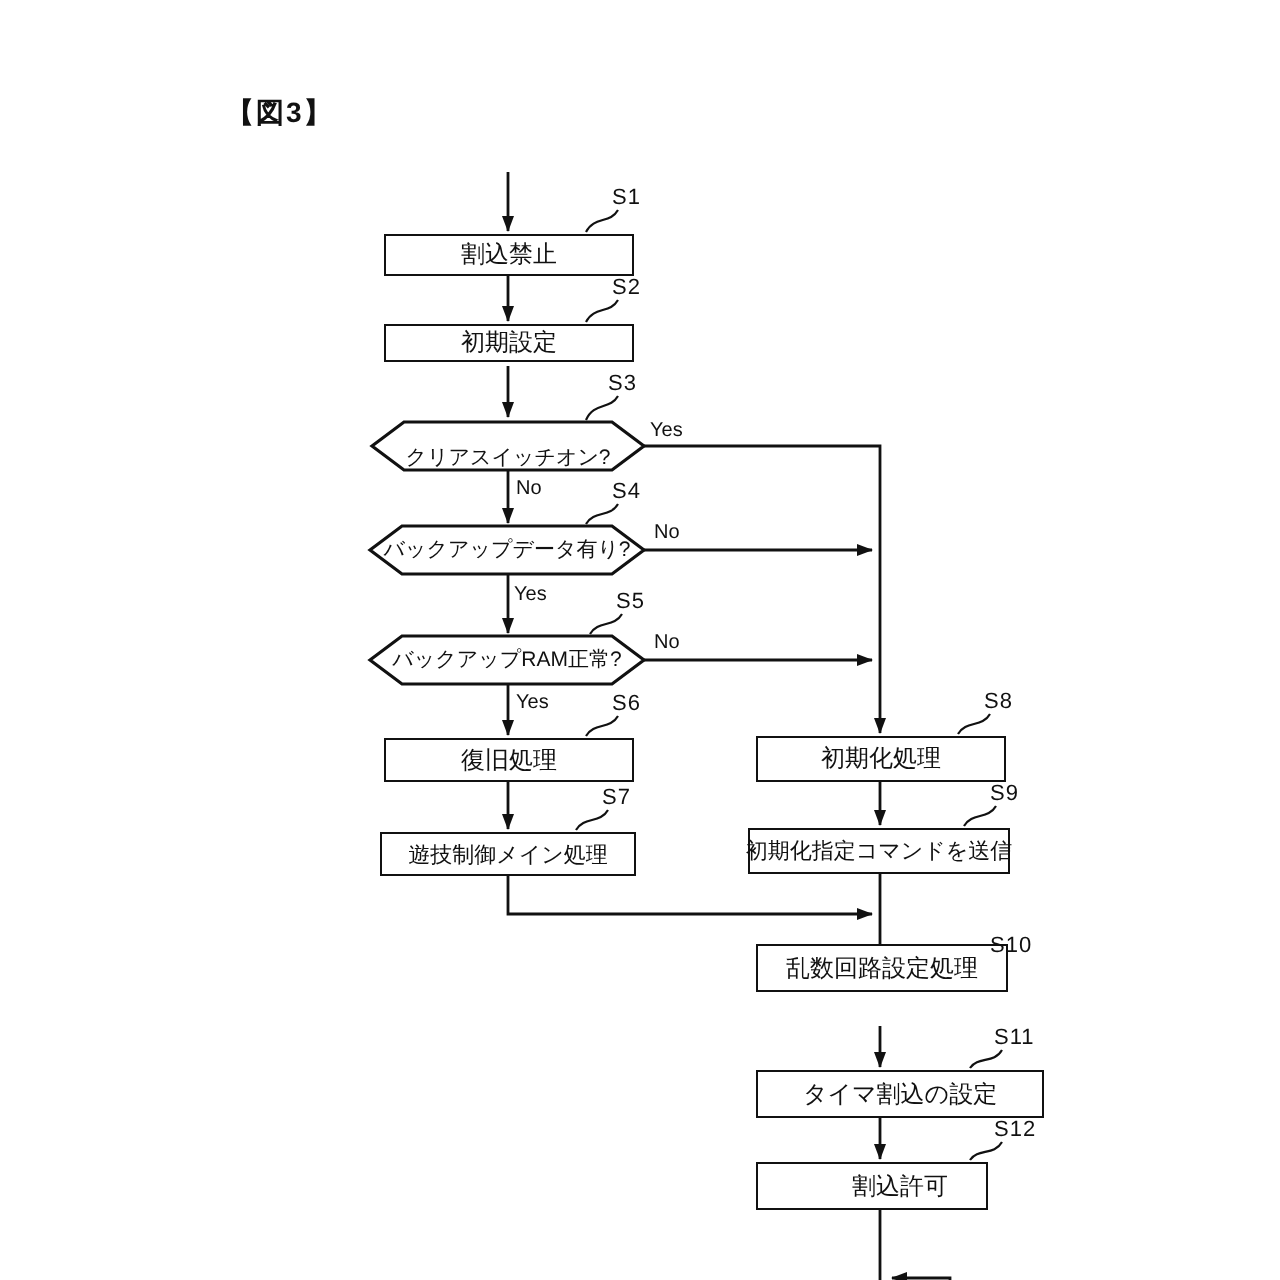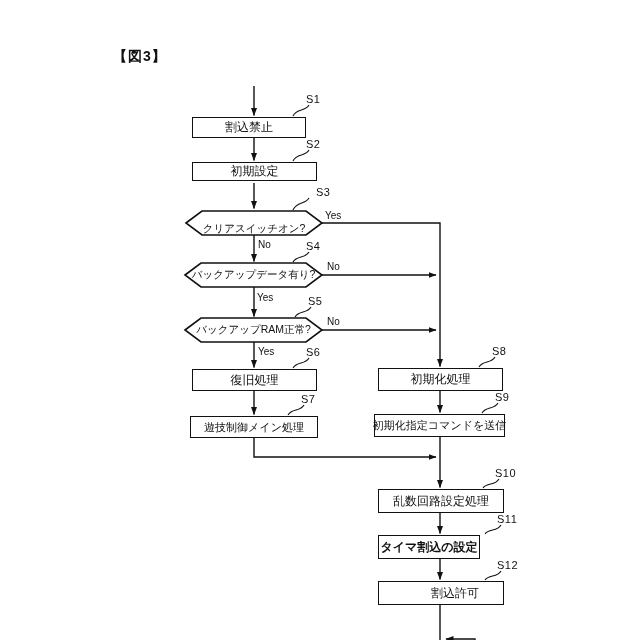--- a/index.html
+++ b/index.html
@@ -79,47 +79,47 @@
       <path d="M498,363 C494,370 486,366 482,373"></path>
       <path d="M499,439 C495,446 487,442 483,448"></path>
       <path d="M501,485 C497,492 489,488 485,494"></path>
       <path d="M501,531 C497,538 489,534 485,540"></path>
     </g>
   </svg>
 
   <div class="fig-title">【図3】</div>
 
 
-  <div class="node rect-node" style="left:192px;top:77px;width:114px;height:21px;">割込禁止</div>
+  <div class="node rect-node" style="left:192px;top:77px;width:125px;height:21px;">割込禁止</div>
 
   <div class="node rect-node" style="left:192px;top:122px;width:125px;height:19px;">初期設定</div>
 
   <div class="node hex-text decision-font" style="left:186px;top:171px;width:136px;height:36px;">クリアスイッチオン?</div>
 
   <div class="node hex-text decision-font" style="left:185px;top:223px;width:137px;height:24px;">バックアップデータ有り?</div>
 
   <div class="node hex-text decision-font" style="left:185px;top:278px;width:137px;height:24px;">バックアップRAM正常?</div>
 
   <div class="node rect-node" style="left:192px;top:329px;width:125px;height:22px;">復旧処理</div>
 
   <div class="node rect-node tight-font" style="left:190px;top:376px;width:128px;height:22px;">遊技制御メイン処理</div>
 
   <div class="node rect-node tight-font" style="left:374px;top:374px;width:131px;height:23px;">初期化指定コマンドを送信</div>
 
   <div class="node rect-node" style="left:378px;top:328px;width:125px;height:23px;">初期化処理</div>
 
-  <div class="node rect-node" style="left:378px;top:449px;width:126px;height:24px;">乱数回路設定処理</div>
+  <div class="node rect-node" style="left:378px;top:432px;width:126px;height:24px;">乱数回路設定処理</div>
 
-  <div class="node rect-node" style="left:378px;top:495px;width:102px;height:24px;font-weight:bold;">タイマ割込の設定</div>
+  <div class="node rect-node" style="left:378px;top:495px;width:144px;height:24px;">タイマ割込の設定</div>
 
-  <div class="node rect-node" style="left:378px;top:541px;width:126px;height:24px;padding-left:28px;">割込許可</div>
+  <div class="node rect-node" style="left:378px;top:541px;width:116px;height:24px;padding-left:28px;">割込許可</div>
 
   <div class="step-label" style="left:306px;top:53px;">S1</div>
   <div class="step-label" style="left:306px;top:98px;">S2</div>
-  <div class="step-label" style="left:316px;top:146px;">S3</div>
+  <div class="step-label" style="left:304px;top:146px;">S3</div>
   <div class="step-label" style="left:306px;top:200px;">S4</div>
   <div class="step-label" style="left:308px;top:255px;">S5</div>
   <div class="step-label" style="left:306px;top:306px;">S6</div>
   <div class="step-label" style="left:301px;top:353px;">S7</div>
   <div class="step-label" style="left:492px;top:305px;">S8</div>
   <div class="step-label" style="left:495px;top:351px;">S9</div>
   <div class="step-label" style="left:495px;top:427px;">S10</div>
   <div class="step-label" style="left:497px;top:473px;">S11</div>
   <div class="step-label" style="left:497px;top:519px;">S12</div>
 

